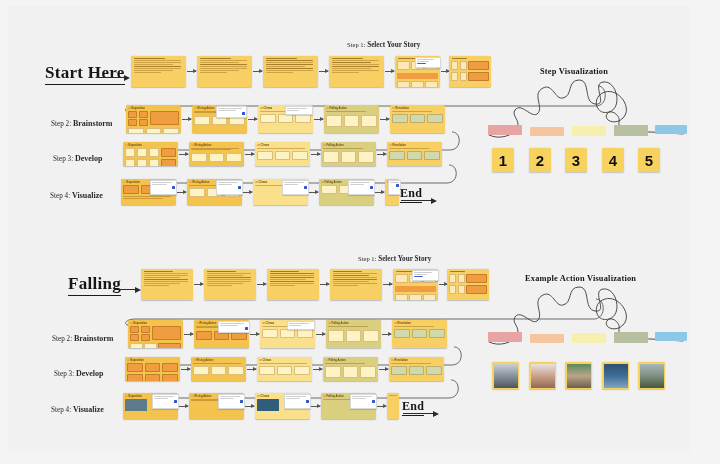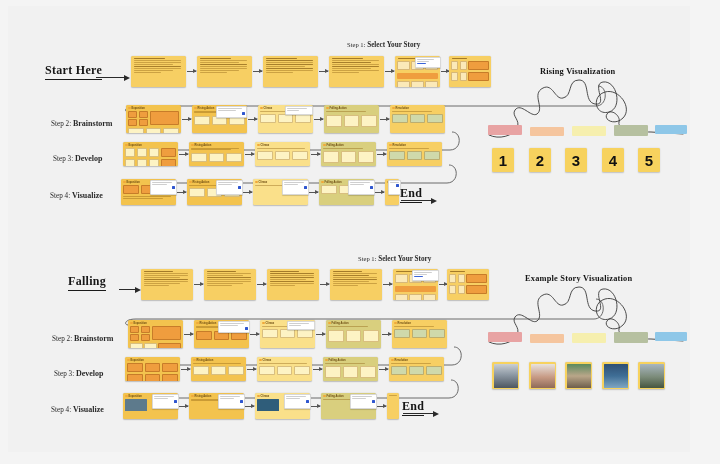--- a/index.html
+++ b/index.html
@@ -10,21 +10,21 @@
   }
   .canvas{
     position:absolute;left:8px;top:6px;width:682px;height:446px;
     background:#f1f1f1;
   }
   .outer{position:relative;width:720px;height:464px;background:#f4f4f4;}
 
   
   .big-label{
     font-family:"Liberation Serif", serif;
-    font-weight:bold;font-size:12px;color:#161616;
+    font-weight:bold;font-size:17px;color:#161616;
     letter-spacing:.3px;
     position:absolute;
   }
   .big-label .ul{display:block;border-bottom:1.6px solid #1a1a1a;padding-bottom:1px;}
   .step-label{
     position:absolute;font-size:7.2px;color:#2a2a2a;
     font-family:"Liberation Serif", serif;white-space:nowrap;
   }
   .step-label b{font-size:8px;}
   .sec-head{
@@ -528,21 +528,21 @@
     <div style="display:flex;justify-content:flex-end;padding:0 1px;">
         <span class="blue-sq"></span>
       </div>
   </div>
 
   <div class="big-label" style="left:400px;top:186px;font-size:12px;">
     <span class="ul">End</span>
   </div>
   <div class="long-arrow" style="left:401px;top:200px;width:34px;"></div>
 
-  <div class="panel-title" style="left:540px;top:67px;">Rising Visualization</div>
+  <div class="panel-title" style="left:540px;top:67px;">Step Visualization</div>
 
   <svg style="position:absolute;left:487px;top:78px;width:200px;height:62px;">
     <path d="M2 57 C 12 62, 26 58, 30 50 C 34 42, 24 38, 28 32 C 34 24, 44 40, 50 36
              C 58 30, 44 16, 56 10 C 66 5, 68 22, 76 20 C 86 18, 80 2, 92 2
              C 104 2, 96 24, 108 26 C 122 28, 104 6, 116 4 C 130 2, 136 30, 122 34
              C 108 38, 104 18, 118 14 C 132 10, 146 30, 136 40 C 128 48, 116 42, 120 36
              C 124 30, 134 38, 132 44 C 130 52, 150 54, 164 54 L 196 56" fill="none" stroke="#3a3a3a" stroke-width=".9" stroke-linecap="round"></path>
   </svg>
 
   <div class="swatch" style="left:488px;top:125px;width:34px;height:10px;background:#e8a3a3;"></div>
@@ -948,21 +948,21 @@
     <div class="lines" style="padding:1.5px;">
         <div class="ln l"></div>
       </div>
   </div>
 
   <div class="big-label" style="left:402px;top:399px;font-size:12px;">
     <span class="ul">End</span>
   </div>
   <div class="long-arrow" style="left:403px;top:413px;width:34px;"></div>
 
-  <div class="panel-title" style="left:525px;top:274px;">Example Story Visualization</div>
+  <div class="panel-title" style="left:525px;top:274px;">Example Action Visualization</div>
 
   <svg style="position:absolute;left:487px;top:285px;width:200px;height:62px;">
     <path d="M2 57 C 12 62, 26 58, 30 50 C 34 42, 24 38, 28 32 C 34 24, 44 40, 50 36
              C 58 30, 44 16, 56 10 C 66 5, 68 22, 76 20 C 86 18, 80 2, 92 2
              C 104 2, 96 24, 108 26 C 122 28, 104 6, 116 4 C 130 2, 136 30, 122 34
              C 108 38, 104 18, 118 14 C 132 10, 146 30, 136 40 C 128 48, 116 42, 120 36
              C 124 30, 134 38, 132 44 C 130 52, 150 54, 164 54 L 196 56" fill="none" stroke="#3a3a3a" stroke-width=".9" stroke-linecap="round"></path>
   </svg>
 
   <div class="swatch" style="left:488px;top:332px;width:34px;height:10px;background:#e8a3a3;"></div>

